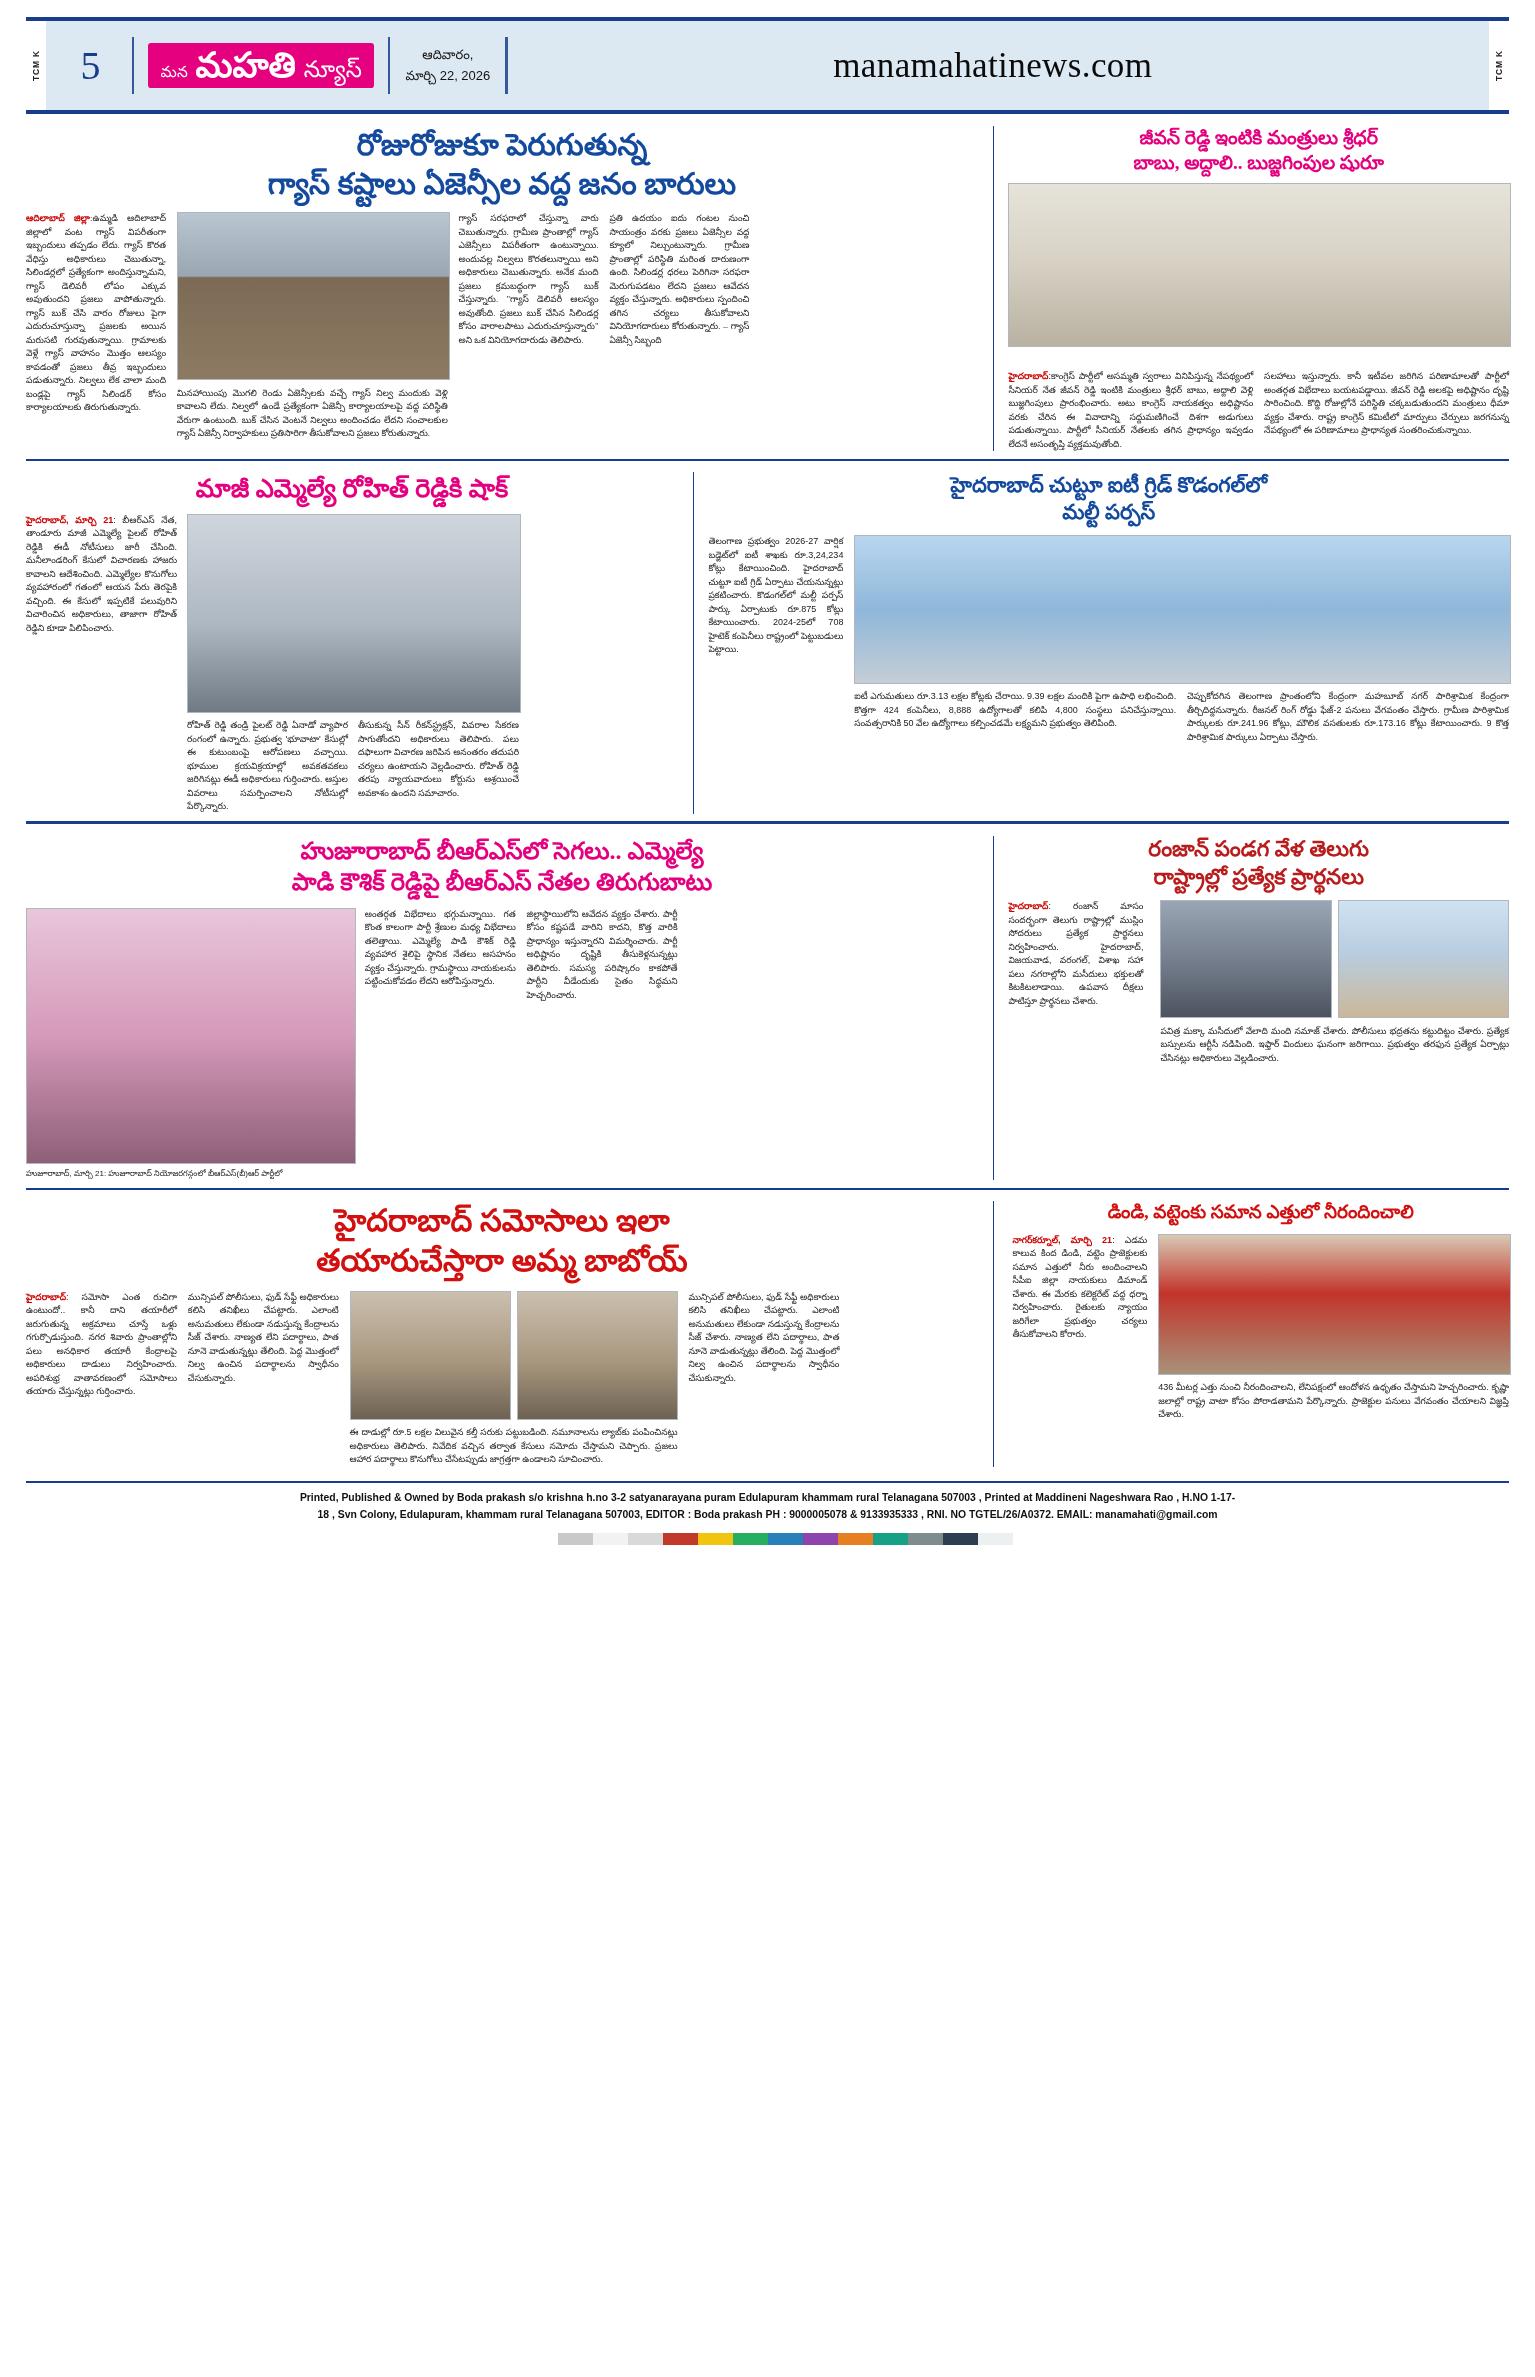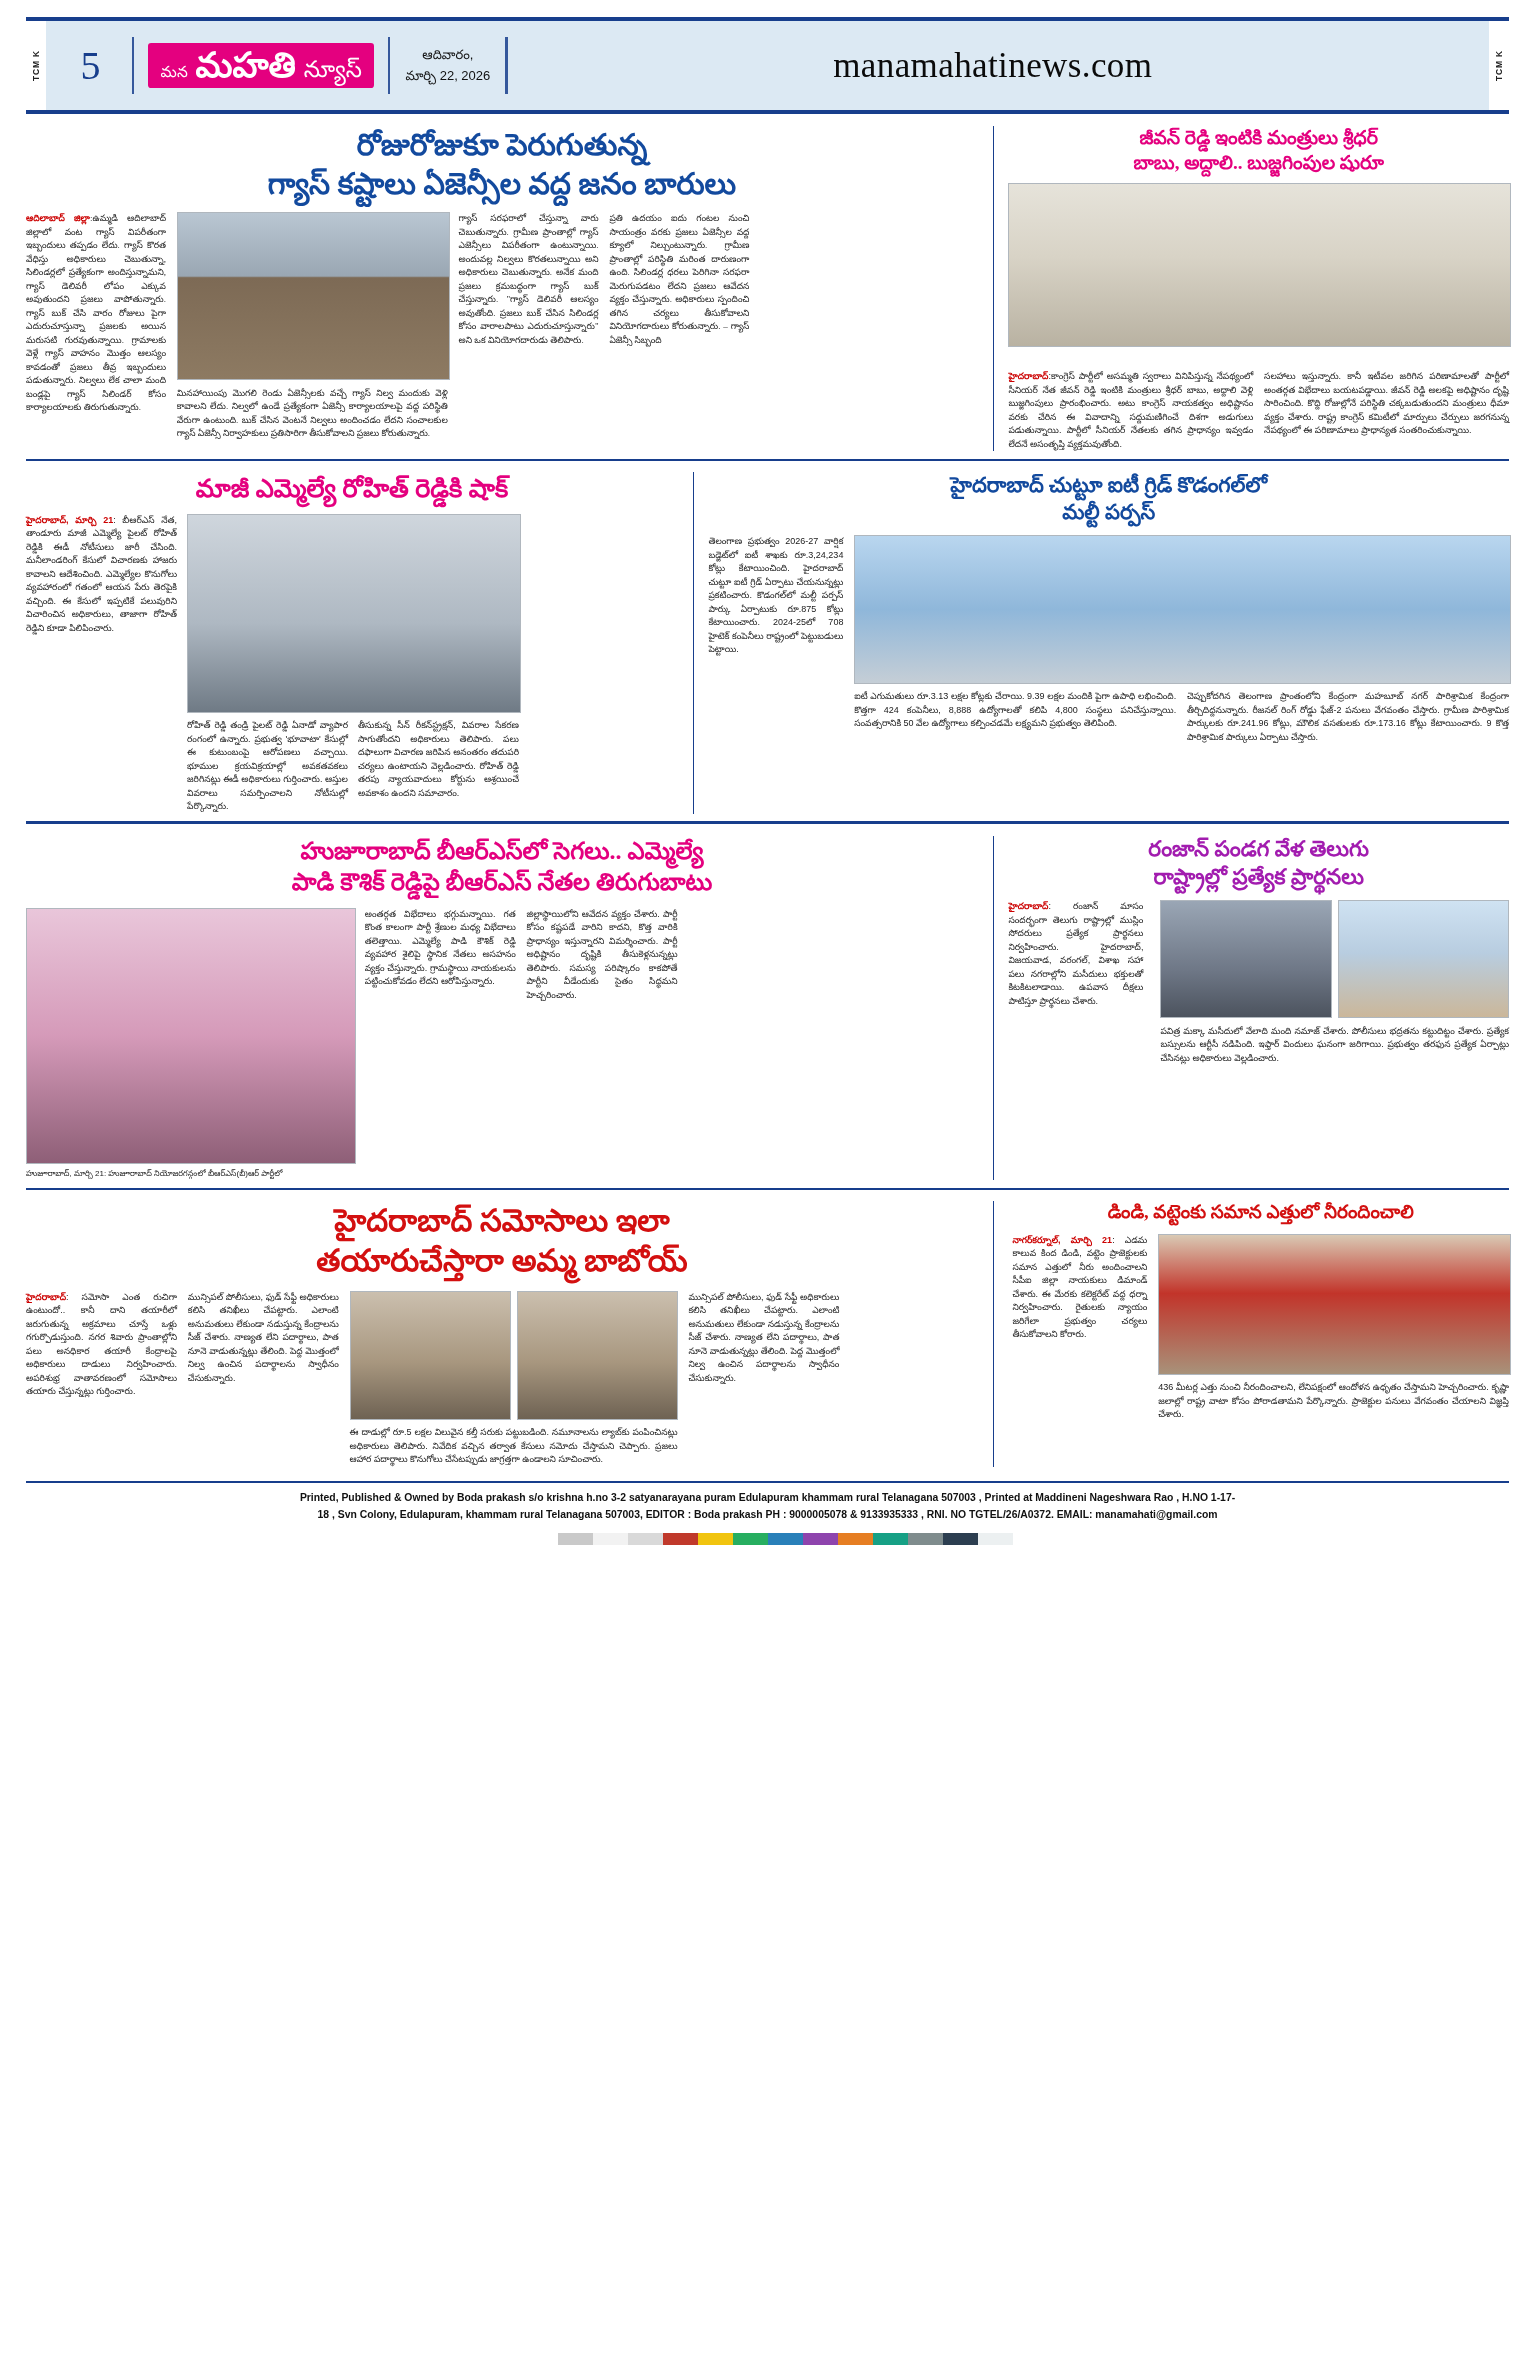--- a/index.html
+++ b/index.html
@@ -97,21 +97,21 @@
 
   .headline{
     text-align:center;
     font-family:"Liberation Serif", serif;
     font-weight:bold;
     line-height:1.28;
   }
   .hl-blue{color:#134a9e;}
   .hl-pink{color:#e4007f;}
   .hl-red{color:#d31010;}
-  .hl-green{color:#a21caf;}
+  .hl-green{color:#b91c1c;}
 
   .body-col{
     font-size:9px;
     line-height:1.5;
     text-align:justify;
     color:#1a1a1a;
     hyphens:auto;
     word-break:break-word;
   }
   .dateline{font-weight:bold;color:#c00;}

